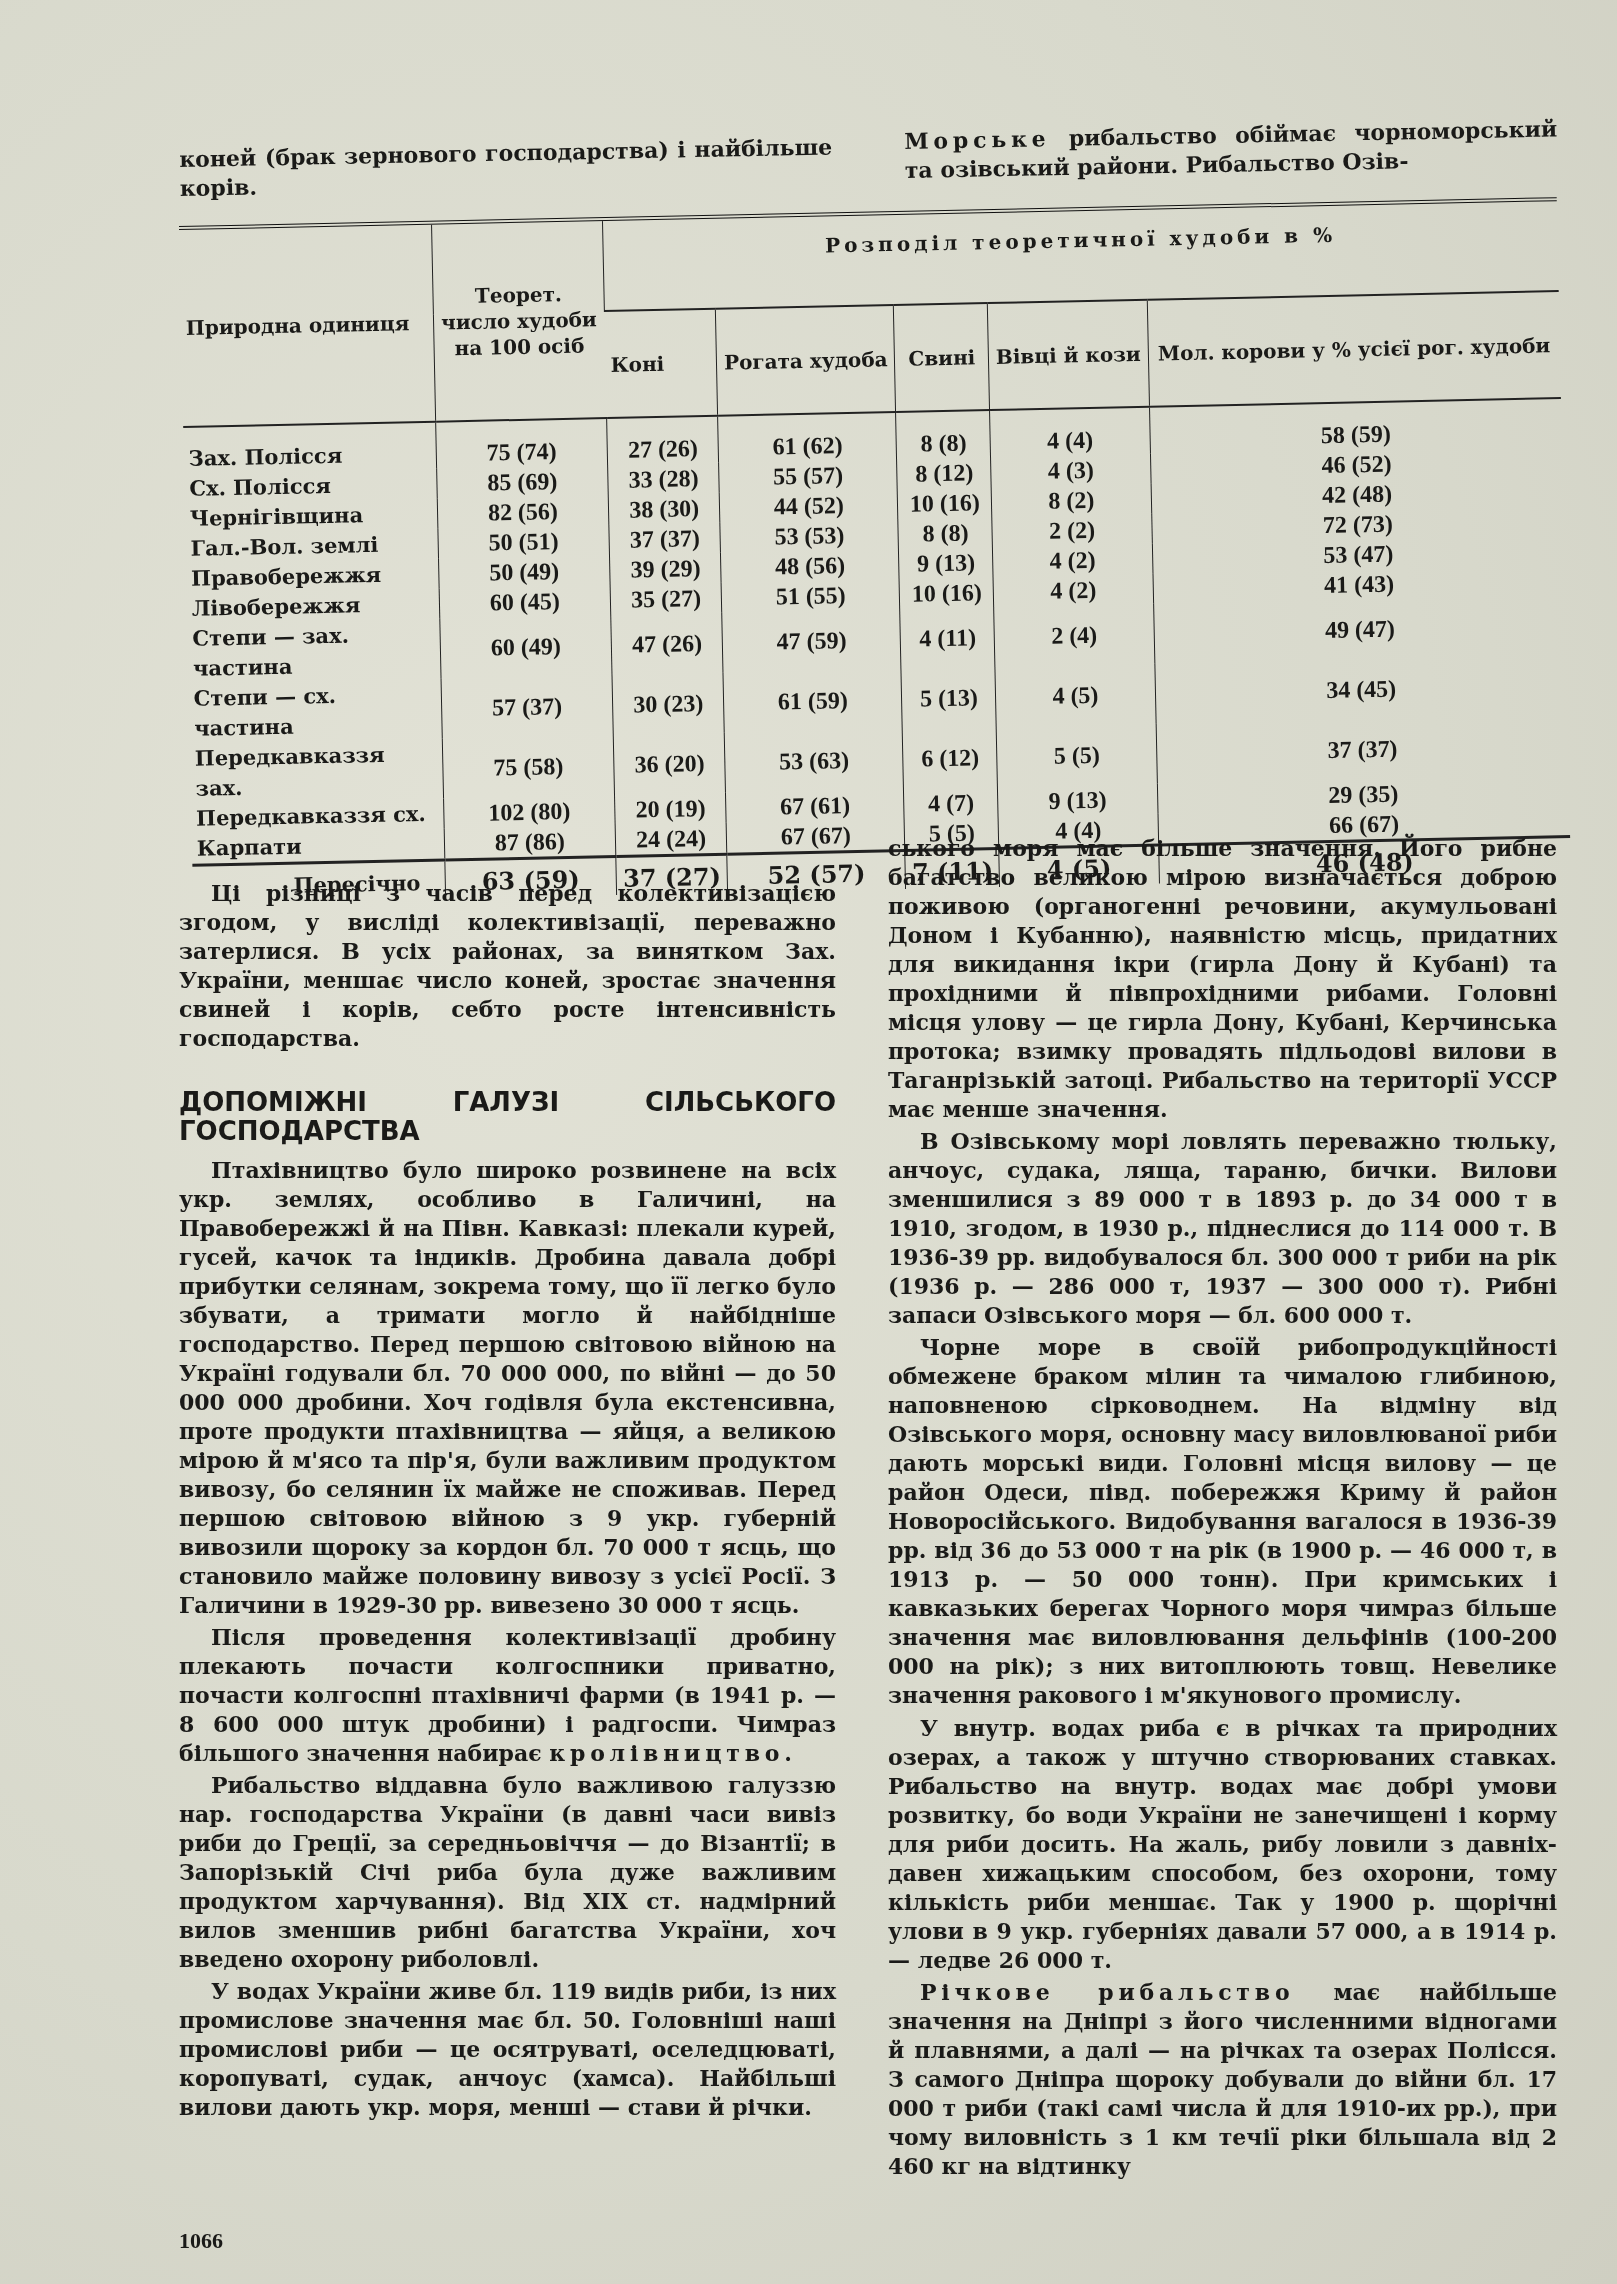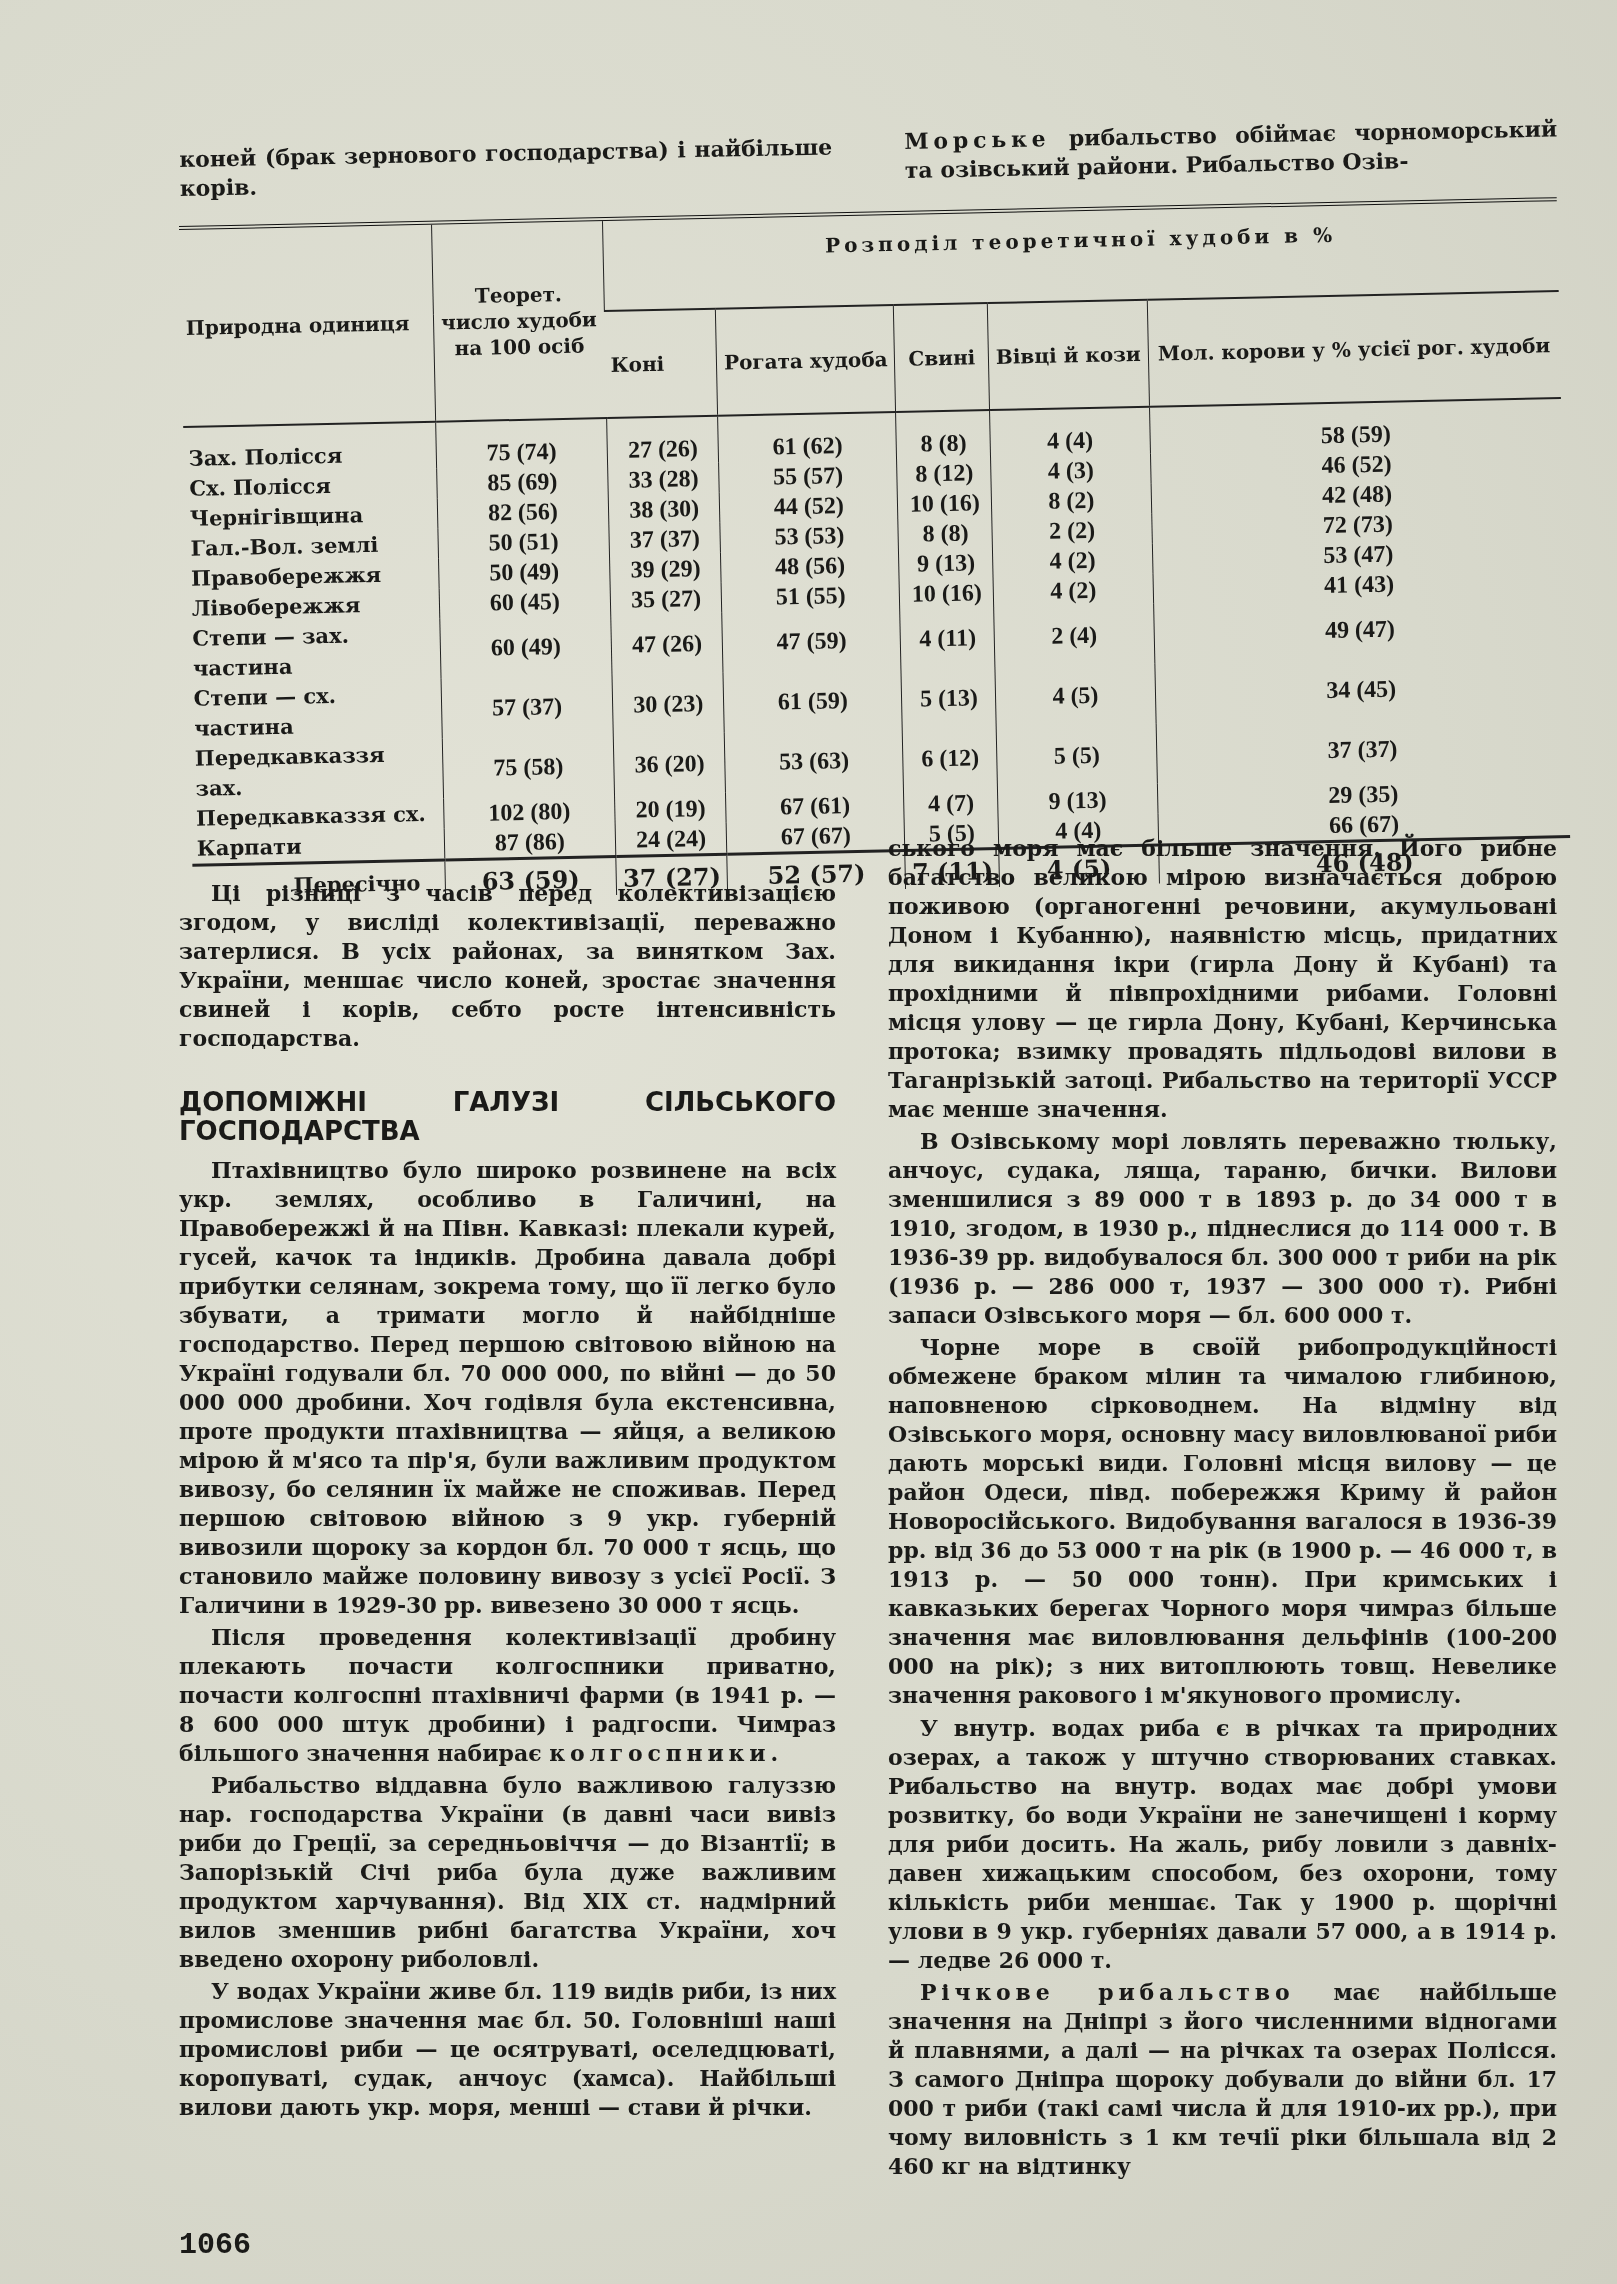--- a/index.html
+++ b/index.html
@@ -28,21 +28,21 @@
   table.stats tbody td { font-size: 24px; line-height: 30px; font-weight: bold; font-family: "Liberation Serif", serif; }
   table.stats tbody td.name { font-size: 21px; font-family: "DejaVu Serif", serif; }
   table.stats tfoot td { border-top: 3.2px solid #222; font-size: 24px; font-weight: bold; padding-top: 4.8px; height: 32px; }
   table.stats tfoot td.name { text-align: right; padding-right: 24px; font-size: 21px; }
   .left-col { position: absolute; left: 0; top: 734px; width: 657px; }
   .right-col { position: absolute; left: 709px; top: 689px; width: 669px; }
   .p { text-indent: 32px; margin: 0 0 3.2px 0; }
   .p.noindent { text-indent: 0; }
   .signature { text-align: right; font-style: italic; font-size: 31px; font-weight: bold; margin-top: -4.8px; font-family: "DejaVu Serif", serif; }
   .section-title { font-family: "DejaVu Sans", sans-serif; font-weight: bold; font-size: 26px; line-height: 29px; margin: 35px 0 9.7px 0; }
-  .page-number { position: absolute; left: 0; top: 2083px; font-size: 30px; font-weight: bold; font-family: Liberation Mono, monospace; }
+  .page-number { position: absolute; left: 0; top: 2083px; font-size: 22px; font-weight: bold; font-family: Liberation Serif, serif; }
 </style>
 </head>
 <body>
 
 <div class="page">
 
   <div class="col-top-left text">коней (брак зернового господарства) і найбільше корів.</div>
 
   <div class="col-top-right text">
     <span class="spaced">Морське</span><span> рибальство обіймає чорноморський та озівський райони. Рибальство Озів-</span>
@@ -177,21 +177,21 @@
           <td>46 (48)</td>
         </tr>
       </tfoot>
     </table>
   </div>
 
   <div class="left-col text">
     <p class="p">Ці різниці з часів перед колективізацією згодом, у висліді колективізації, переважно затерлися. В усіх районах, за винятком Зах. України, меншає число коней, зростає значення свиней і корів, себто росте інтенсивність господарства.</p>
     <div class="section-title">ДОПОМІЖНІ ГАЛУЗІ СІЛЬСЬКОГО ГОСПОДАРСТВА</div>
     <p class="p">Птахівництво було широко розвинене на всіх укр. землях, особливо в Галичині, на Правобережжі й на Півн. Кавказі: плекали курей, гусей, качок та індиків. Дробина давала добрі прибутки селянам, зокрема тому, що її легко було збувати, а тримати могло й найбідніше господарство. Перед першою світовою війною на Україні годували бл. 70 000 000, по війні — до 50 000 000 дробини. Хоч годівля була екстенсивна, проте продукти птахівництва — яйця, а великою мірою й м'ясо та пір'я, були важливим продуктом вивозу, бо селянин їх майже не споживав. Перед першою світовою війною з 9 укр. губерній вивозили щороку за кордон бл. 70 000 т ясць, що становило майже половину вивозу з усієї Росії. З Галичини в 1929-30 рр. вивезено 30 000 т ясць.</p>
-    <p class="p"><span>Після проведення колективізації дробину плекають почасти колгоспники приватно, почасти колгоспні птахівничі фарми (в 1941 р. — 8 600 000 штук дробини) і радгоспи. Чимраз більшого значення набирає </span><span class="spaced">колгоспники</span><span>.</span></p>
+    <p class="p"><span>Після проведення колективізації дробину плекають почасти колгоспники приватно, почасти колгоспні птахівничі фарми (в 1941 р. — 8 600 000 штук дробини) і радгоспи. Чимраз більшого значення набирає </span><span class="spaced">кролівництво</span><span>.</span></p>
     <p class="p">Рибальство віддавна було важливою галуззю нар. господарства України (в давні часи вивіз риби до Греції, за середньовіччя — до Візантії; в Запорізькій Січі риба була дуже важливим продуктом харчування). Від XIX ст. надмірний вилов зменшив рибні багатства України, хоч введено охорону риболовлі.</p>
     <p class="p">У водах України живе бл. 119 видів риби, із них промислове значення має бл. 50. Головніші наші промислові риби — це осятруваті, оселедцюваті, коропуваті, судак, анчоус (хамса). Найбільші вилови дають укр. моря, менші — стави й річки.</p>
   </div>
 
   <div class="right-col text">
     <p class="p noindent">ського моря має більше значення. Його рибне багатство великою мірою визначається доброю поживою (органогенні речовини, акумульовані Доном і Кубанню), наявністю місць, придатних для викидання ікри (гирла Дону й Кубані) та прохідними й півпрохідними рибами. Головні місця улову — це гирла Дону, Кубані, Керчинська протока; взимку провадять підльодові вилови в Таганрізькій затоці. Рибальство на території УССР має менше значення.</p>
     <p class="p">В Озівському морі ловлять переважно тюльку, анчоус, судака, ляща, тараню, бички. Вилови зменшилися з 89 000 т в 1893 р. до 34 000 т в 1910, згодом, в 1930 р., піднеслися до 114 000 т. В 1936-39 рр. видобувалося бл. 300 000 т риби на рік (1936 р. — 286 000 т, 1937 — 300 000 т). Рибні запаси Озівського моря — бл. 600 000 т.</p>
     <p class="p">Чорне море в своїй рибопродукційності обмежене браком мілин та чималою глибиною, наповненою сірководнем. На відміну від Озівського моря, основну масу виловлюваної риби дають морські види. Головні місця вилову — це район Одеси, півд. побережжя Криму й район Новоросійського. Видобування вагалося в 1936-39 рр. від 36 до 53 000 т на рік (в 1900 р. — 46 000 т, в 1913 р. — 50 000 тонн). При кримських і кавказьких берегах Чорного моря чимраз більше значення має виловлювання дельфінів (100-200 000 на рік); з них витоплюють товщ. Невелике значення ракового і м'якунового промислу.</p>
     <p class="p">У внутр. водах риба є в річках та природних озерах, а також у штучно створюваних ставках. Рибальство на внутр. водах має добрі умови розвитку, бо води України не занечищені і корму для риби досить. На жаль, рибу ловили з давніх-давен хижацьким способом, без охорони, тому кількість риби меншає. Так у 1900 р. щорічні улови в 9 укр. губерніях давали 57 000, а в 1914 р. — ледве 26 000 т.</p>
     <p class="p"><span class="spaced">Річкове рибальство</span><span> має найбільше значення на Дніпрі з його численними відногами й плавнями, а далі — на річках та озерах Полісся. З самого Дніпра щороку добували до війни бл. 17 000 т риби (такі самі числа й для 1910-их рр.), при чому виловність з 1 км течії ріки більшала від 2 460 кг на відтинку</span></p>

